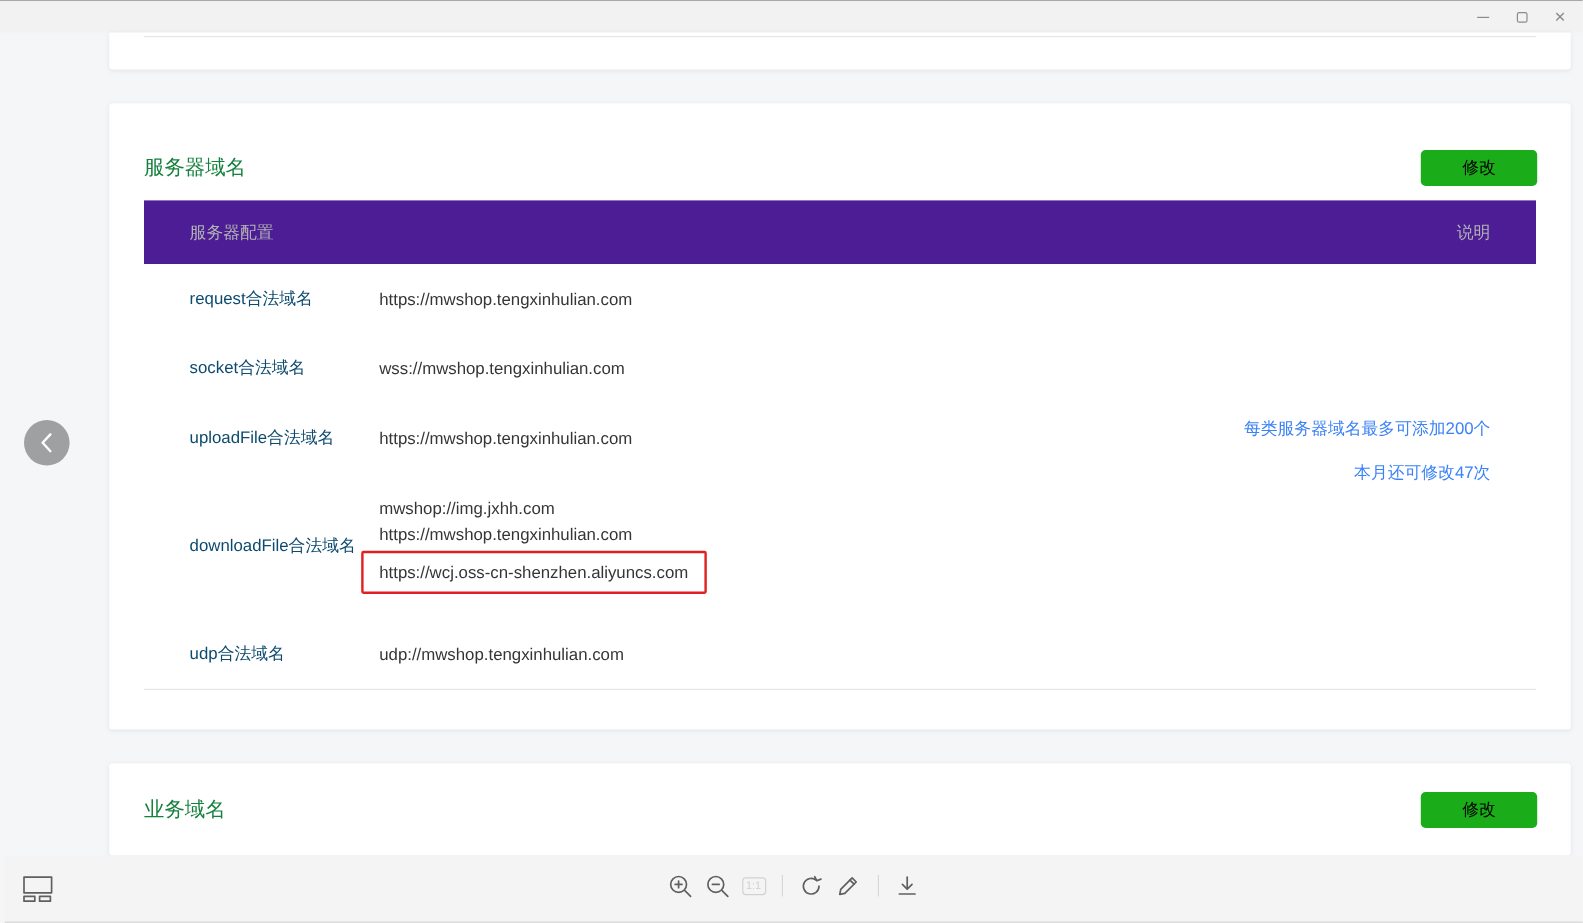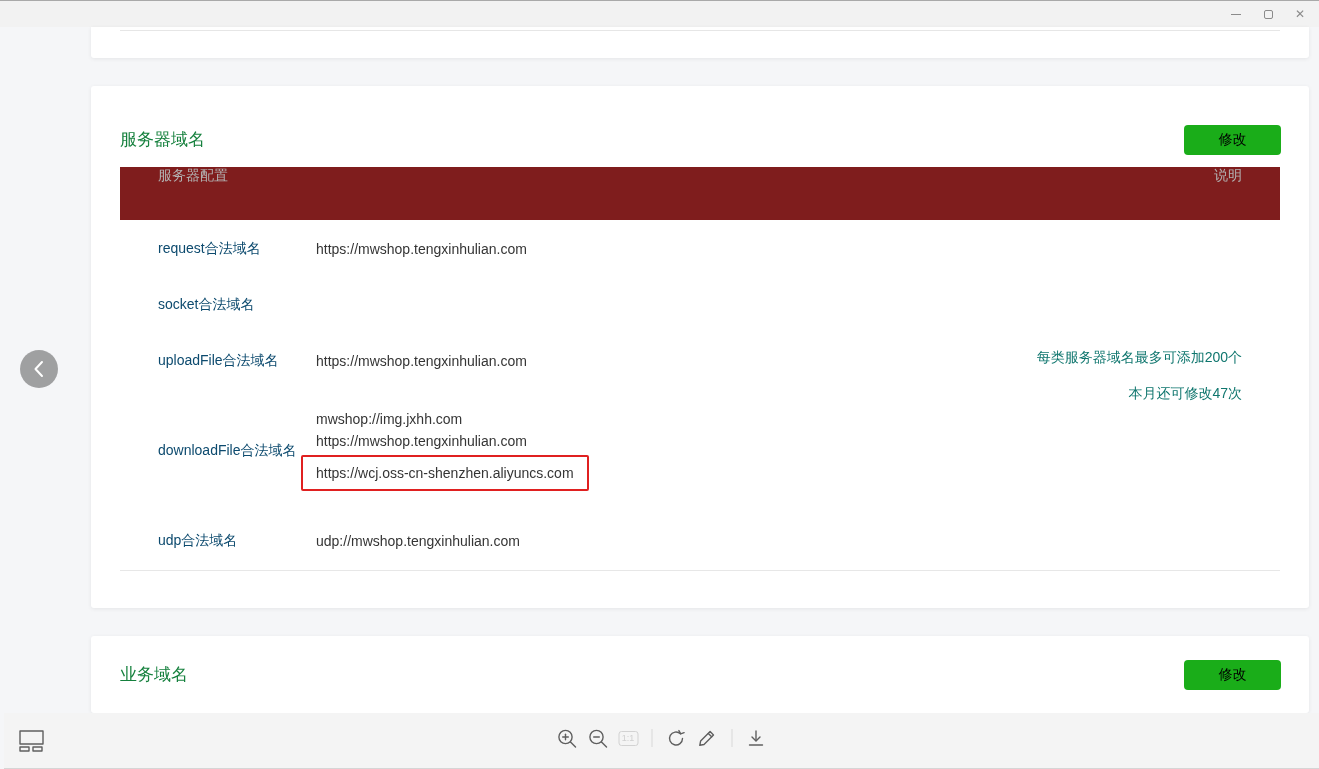--- a/index.html
+++ b/index.html
@@ -54,40 +54,40 @@
   .card-title { font-size:17px; color:#15803d; }
   .btn-green {
     width:97px; height:30px; border:none; border-radius:4px;
     background:#1aad19; color:#000000; font-size:14px;
     font-family:inherit; cursor:pointer;
   }
 
   
   .table { position:relative; margin:0 29px; border-bottom:1px solid #e7e7e7; }
   .thead {
-    background:#7f1d1d; height:53px;
-    display:flex; align-items:flex-start; justify-content:space-between;
+    background:#4c1d95; height:53px;
+    display:flex; align-items:center; justify-content:space-between;
     padding:0 38px; font-size:14px; color:#b3b3b3;
   }
   .trow {
     display:flex; align-items:center;
     padding:18px 38px; font-size:14px; color:#353535;
   }
   .trow-label { width:158px; flex:none; color:#0c4a6e; }
   .trow-values { line-height:22px; }
   .url-line { white-space:nowrap; }
   .value-highlight {
     display:inline-block;
     border:2px solid #e02020; border-radius:2px;
     padding:6px 13px; margin:3px 0 3px -15px;
     line-height:20px;
   }
   .notes {
     position:absolute; right:38px; top:172px;
-    text-align:right; font-size:14px; color:#0f766e; line-height:36px;
+    text-align:right; font-size:14px; color:#3b82f6; line-height:36px;
   }
 
   
   .back-btn {
     position:absolute; left:20px; top:349px; width:38px; height:38px;
     border-radius:50%; background:rgba(0,0,0,0.35);
     display:flex; align-items:center; justify-content:center; cursor:pointer;
   }
 
   
@@ -144,20 +144,23 @@
       </div>
       <div>
           <div class="trow">
             <div class="trow-label">request合法域名</div>
             <div class="trow-values">
               <div class="url-line">https://mwshop.tengxinhulian.com</div>
             </div>
           </div>
           <div class="trow">
             <div class="trow-label">socket合法域名</div>
+            <div class="trow-values">
+              <div class="url-line">wss://mwshop.tengxinhulian.com</div>
+            </div>
           </div>
           <div class="trow">
             <div class="trow-label">uploadFile合法域名</div>
             <div class="trow-values">
               <div class="url-line">https://mwshop.tengxinhulian.com</div>
             </div>
           </div>
           <div class="trow">
             <div class="trow-label">downloadFile合法域名</div>
             <div class="trow-values">

